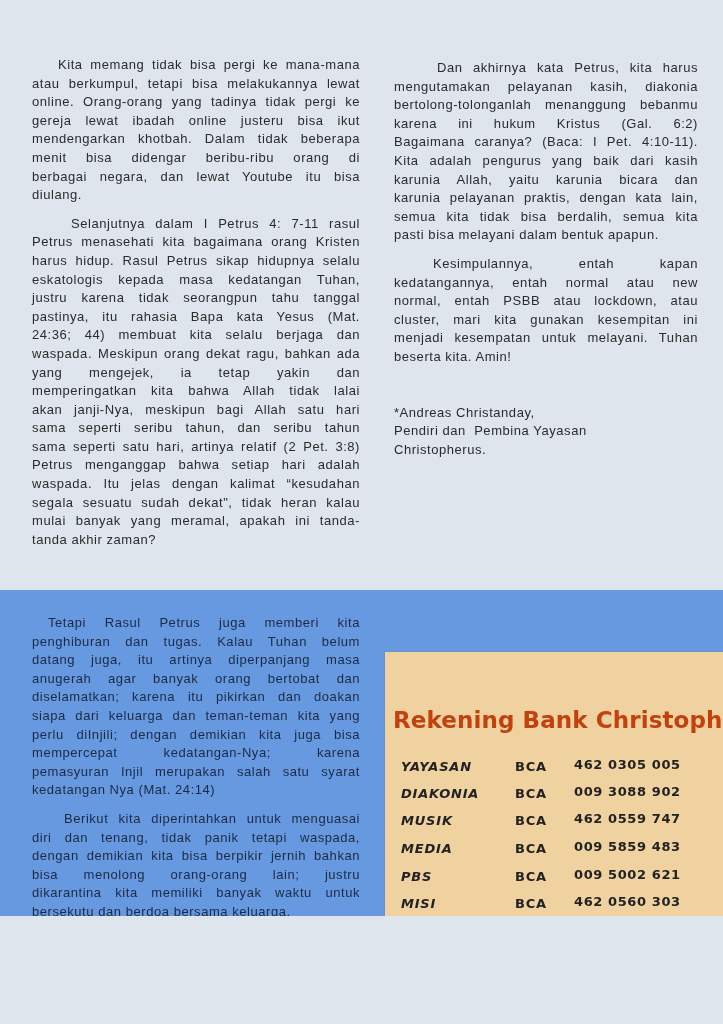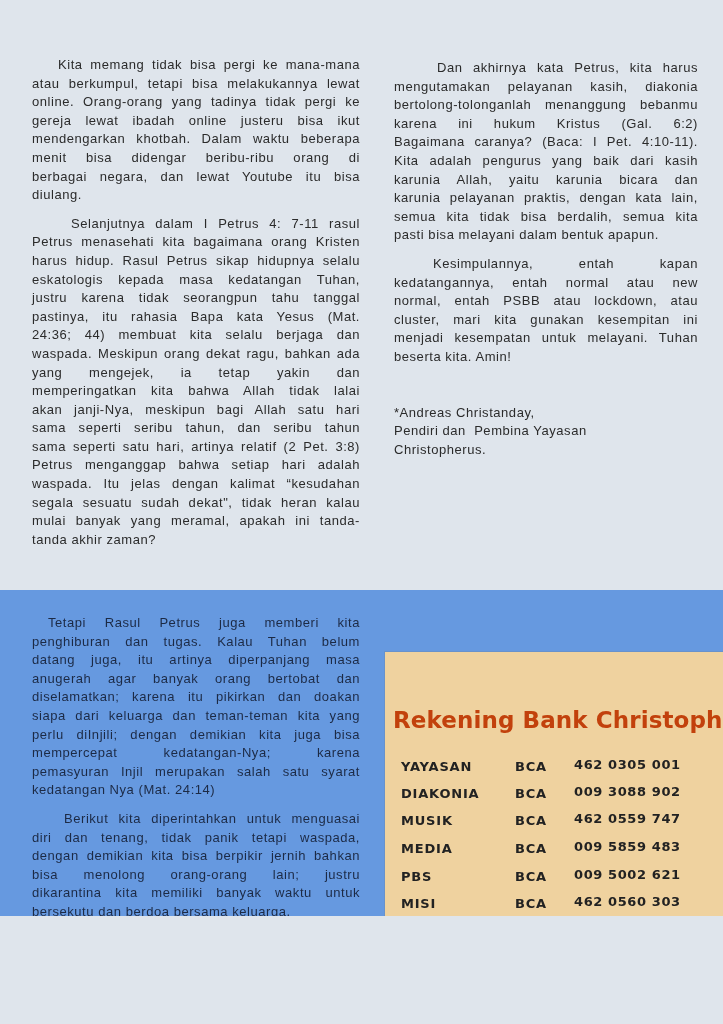--- a/index.html
+++ b/index.html
@@ -24,21 +24,21 @@
   .signature{margin-top:37.2px;}
   .signature .ln{text-align:left;text-align-last:left;white-space:pre;}
 
   .bank-box{position:absolute;left:385px;top:652px;width:338px;height:294px;background:var(--beige);
             box-shadow:0 0 0 1px rgba(120,110,90,0.15);}
   .bank-title{position:absolute;left:8px;top:55px;font-family:"DejaVu Sans", sans-serif;font-weight:bold;
               font-size:23px;color:#c2410c;letter-spacing:0.1px;white-space:nowrap;}
   .bank-row{position:absolute;left:0;width:338px;height:20px;font-family:"DejaVu Sans", sans-serif;
             font-weight:bold;font-size:13px;letter-spacing:0.8px;color:#222;}
   .bank-row span{position:absolute;top:0;white-space:nowrap;}
-  .bank-name{left:16px;}
+  .bank-name{left:16px;font-style:italic;}
   .bank-bank{left:130px;}
   .bank-number{left:189px;top:-2px !important;letter-spacing:0.6px;}
 
   .footer-edition{position:absolute;left:32px;top:976px;font-family:"Liberation Sans", sans-serif;
                   font-size:13px;letter-spacing:1px;color:#1f3a5f;white-space:pre;font-weight:bold;
                   transform:scaleX(0.88);transform-origin:left center;}
   .page-number-box{position:absolute;left:672px;top:967px;width:51px;height:53px;background:var(--navy);
                    display:flex;align-items:center;justify-content:center;}
   .page-number{font-family:"DejaVu Serif", serif;font-size:30px;color:#f3f3f3;line-height:1;}
 </style>
@@ -50,21 +50,21 @@
   <div class="blue-section"></div>
   <div class="strip-beige"></div>
   <div class="strip-light"></div>
 
   <div class="col col-left">
     <div class="para">
       <span class="ln" style="padding-left:26px">Kita memang tidak bisa pergi ke mana-mana</span>
       <span class="ln">atau berkumpul, tetapi bisa melakukannya lewat</span>
       <span class="ln">online. Orang-orang yang tadinya tidak pergi ke</span>
       <span class="ln">gereja lewat ibadah online justeru bisa ikut</span>
-      <span class="ln">mendengarkan khotbah. Dalam waktu beberapa</span>
+      <span class="ln">mendengarkan khotbah. Dalam tidak beberapa</span>
       <span class="ln">menit bisa  didengar beribu-ribu orang di</span>
       <span class="ln">berbagai negara, dan lewat Youtube itu bisa</span>
       <span class="ln last">diulang.</span>
     </div>
     <div class="para">
       <span class="ln" style="padding-left:39px">Selanjutnya dalam I Petrus 4: 7-11 rasul</span>
       <span class="ln">Petrus menasehati kita bagaimana orang Kristen</span>
       <span class="ln">harus hidup. Rasul Petrus sikap hidupnya selalu</span>
       <span class="ln">eskatologis kepada masa kedatangan Tuhan,</span>
       <span class="ln">justru karena tidak seorangpun tahu tanggal</span>
@@ -134,21 +134,21 @@
       <span class="ln last">bersekutu dan berdoa bersama keluarga.</span>
     </div>
   </div>
 
   <div class="bank-box">
     <div class="bank-title">Rekening Bank Christopherus</div>
 
     <div class="bank-row" style="top:107px">
       <span class="bank-name">YAYASAN</span>
       <span class="bank-bank">BCA</span>
-      <span class="bank-number">462 0305 001</span>
+      <span class="bank-number">462 0305 005</span>
     </div>
     <div class="bank-row" style="top:134px">
       <span class="bank-name">DIAKONIA</span>
       <span class="bank-bank">BCA</span>
       <span class="bank-number">009 3088 902</span>
     </div>
     <div class="bank-row" style="top:161px">
       <span class="bank-name">MUSIK</span>
       <span class="bank-bank">BCA</span>
       <span class="bank-number">462 0559 747</span>

